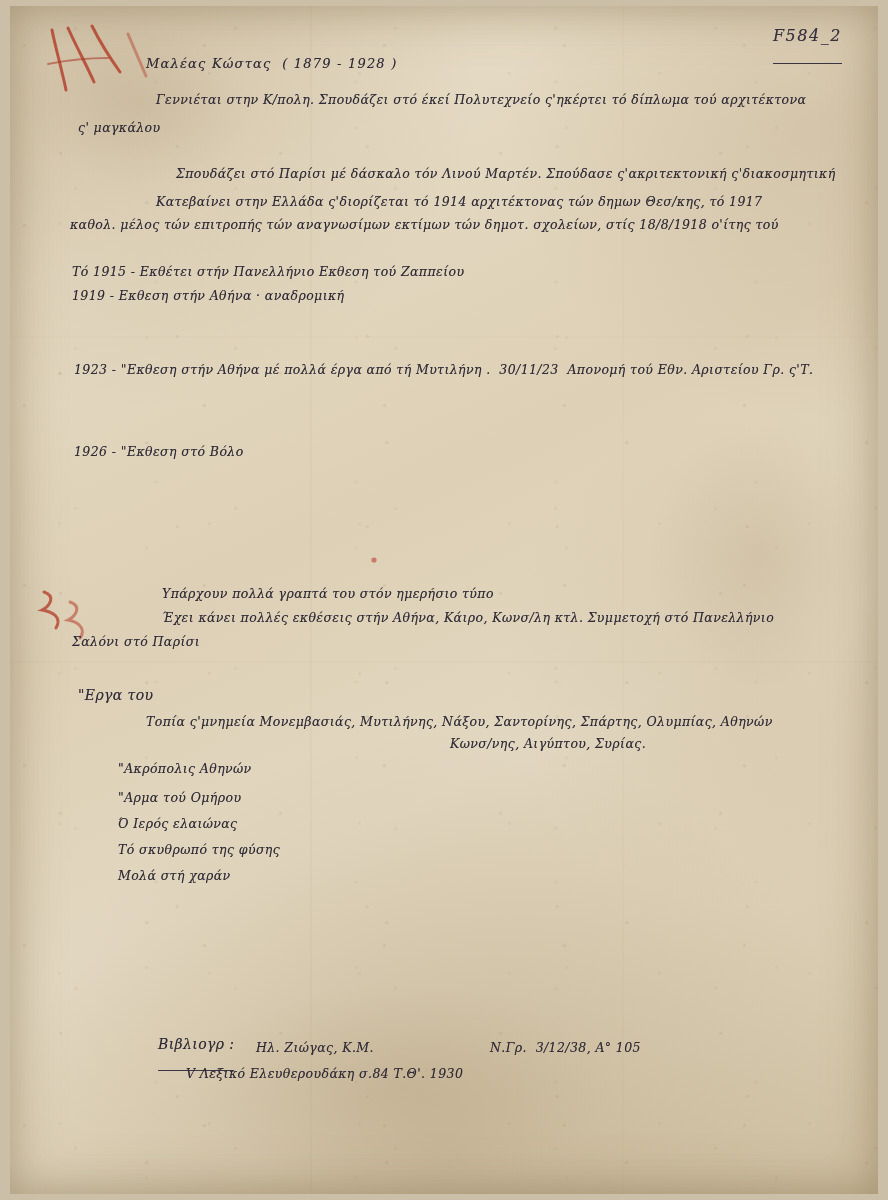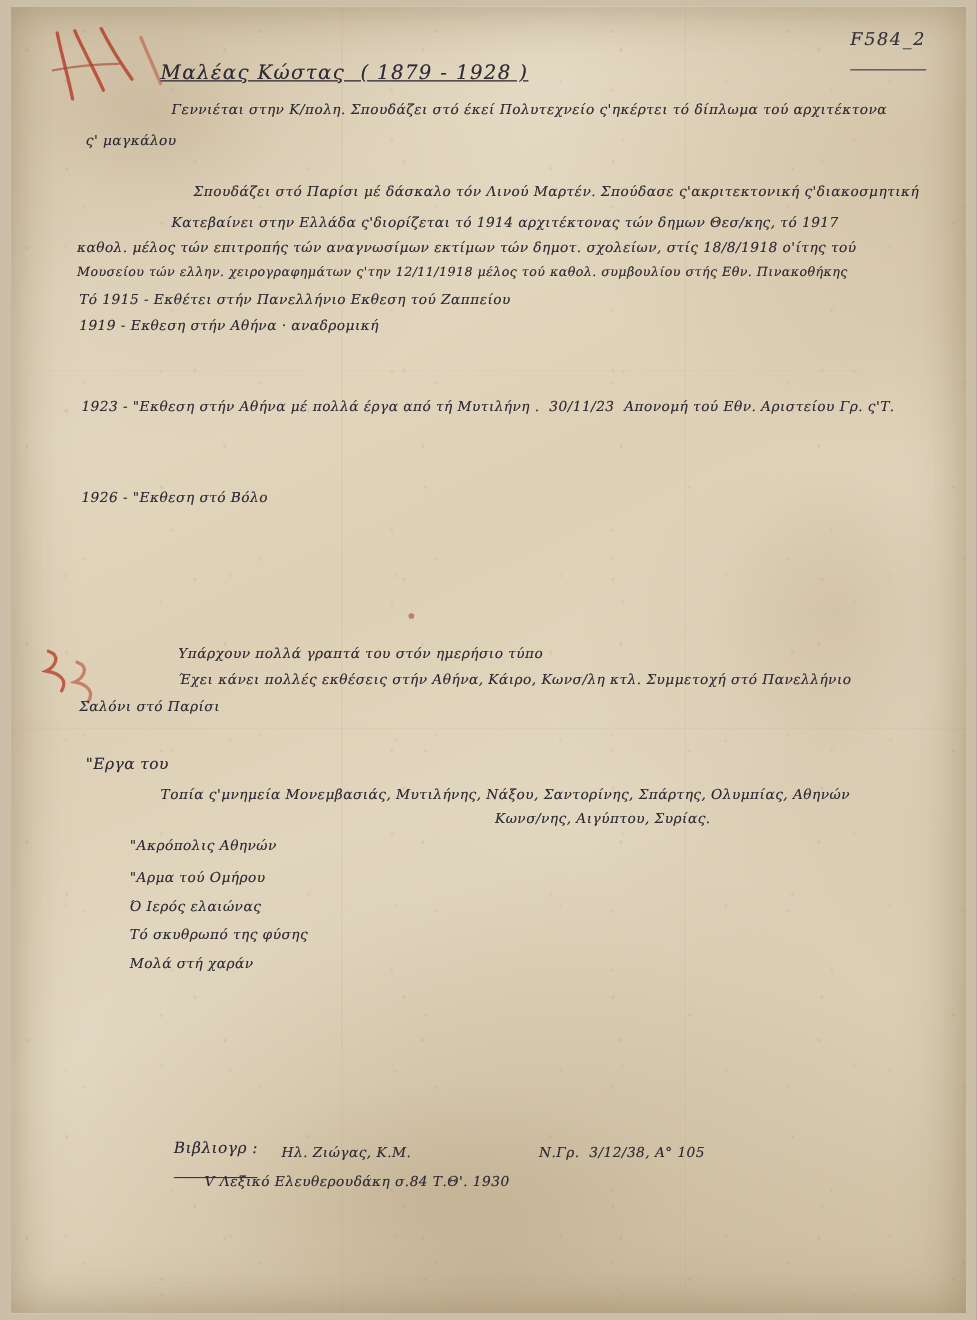--- a/index.html
+++ b/index.html
@@ -63,21 +63,21 @@
     color: #2f2b36;
     font-family: "DejaVu Serif", serif;
     font-style: italic;
     white-space: pre;
     letter-spacing: 0.4px;
     text-shadow: 0 0 0.6px rgba(47,43,54,0.45);
   }
   .hw.small { font-size: 12.5px; }
   .hw.tiny { font-size: 11.5px; }
   .hw.med { font-size: 14px; }
-  .hw.title { font-size: 18px; letter-spacing: 1.2px; text-decoration: underline; }
+  .hw.title { font-size: 13px; letter-spacing: 1.2px; }
   .hw.ref {
     font-size: 16px;
     color: #36313f;
     letter-spacing: 1.5px;
   }
   .underline {
     border-bottom: 1px solid #3a3542;
     padding-bottom: 18px;
   }
   
@@ -145,21 +145,20 @@
     <div class="hw ref underline" style="left:763px; top:20px;">F584_2</div>
 
     <div class="hw title" style="left:136px; top:50px;">Μαλέας Κώστας  ( 1879 - 1928 )</div>
 
     <div class="hw small" style="left:146px; top:86px;">Γεννιέται στην Κ/πολη. Σπουδάζει στό έκεί Πολυτεχνείο ς'ηκέρτει τό δίπλωμα τού αρχιτέκτονα</div>
     <div class="hw small" style="left:68px; top:114px;">ς' μαγκάλου</div>
 
     <div class="hw small" style="left:166px; top:160px;">Σπουδάζει στό Παρίσι μέ δάσκαλο τόν Λινού Μαρτέν. Σπούδασε ς'ακριτεκτονική ς'διακοσμητική</div>
     <div class="hw small" style="left:146px; top:188px;">Κατεβαίνει στην Ελλάδα ς'διορίζεται τό 1914 αρχιτέκτονας τών δημων Θεσ/κης, τό 1917</div>
     <div class="hw small" style="left:60px; top:211px;">καθολ. μέλος τών επιτροπής τών αναγνωσίμων εκτίμων τών δημοτ. σχολείων, στίς 18/8/1918 ο'ίτης τού</div>
-    <div class="hw tiny" style="left:60px; top:234px;">Μουσείου τών ελλην. χειρογραφημάτων ς'την 12/11/1918 μέλος τού καθολ. συμβουλίου στής Εθν. Πινακοθήκης</div>
     <div class="hw small" style="left:62px; top:258px;">Τό 1915 - Εκθέτει στήν Πανελλήνιο Εκθεση τού Ζαππείου</div>
     <div class="hw small" style="left:62px; top:282px;">1919 - Εκθεση στήν Αθήνα · αναδρομική</div>
 
     <div class="hw small" style="left:64px; top:356px;">1923 - "Εκθεση στήν Αθήνα μέ πολλά έργα από τή Μυτιλήνη .  30/11/23  Απονομή τού Εθν. Αριστείου Γρ. ς'Τ.</div>
     <div class="hw small" style="left:64px; top:438px;">1926 - "Εκθεση στό Βόλο</div>
 
     <div class="hw small" style="left:152px; top:580px;">Υπάρχουν πολλά γραπτά του στόν ημερήσιο τύπο</div>
     <div class="hw small" style="left:152px; top:604px;">Έχει κάνει πολλές εκθέσεις στήν Αθήνα, Κάιρο, Κωνσ/λη κτλ. Συμμετοχή στό Πανελλήνιο</div>
     <div class="hw small" style="left:62px; top:628px;">Σαλόνι στό Παρίσι</div>
 

